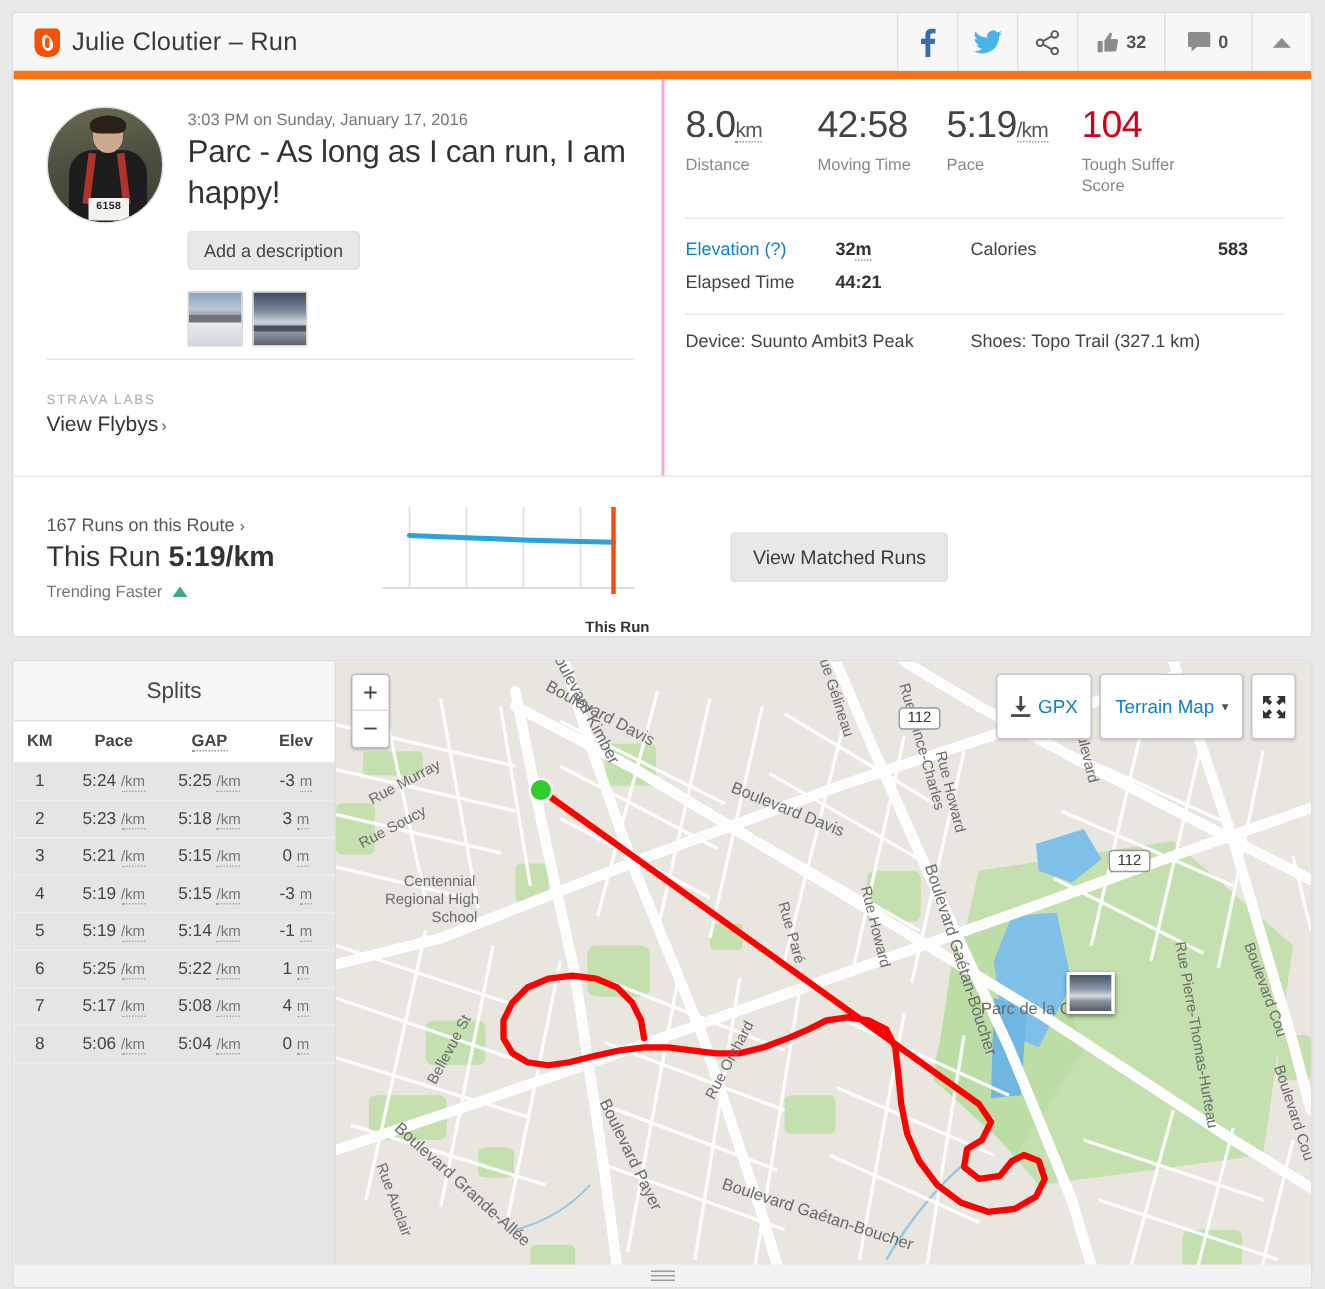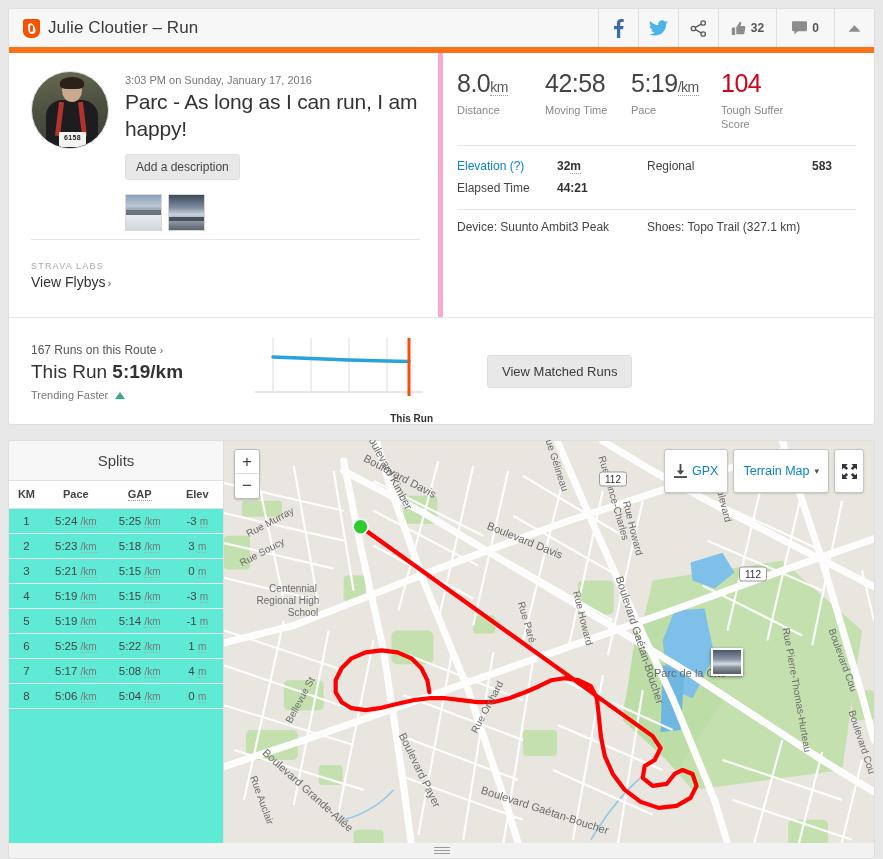--- a/index.html
+++ b/index.html
@@ -52,21 +52,21 @@
   .hdr-btn {
     width: 40px; border-left: 1px solid #e0e0e0;
     display: flex; align-items: center; justify-content: center;
     cursor: pointer; background: #f7f7f7;
   }
   .hdr-btn.wide { width: 58px; gap: 5px; }
   .hdr-count { font-size: 12px; color: #555; font-weight: 600; }
 
   
   .act-body { display: flex; height: 264px; }
-  .act-left { width: 434px; border-right: 5px solid #f9a8d4; padding: 18px 18px 0 22px; position: relative; }
+  .act-left { width: 434px; border-right: 2px solid #f9a8d4; padding: 18px 18px 0 22px; position: relative; }
   .act-right { flex: 1; padding: 16px 18px 0 14px; }
 
   .ath-row { display: flex; gap: 16px; }
   .avatar {
     width: 78px; height: 78px; border-radius: 50%; flex: 0 0 78px;
     overflow: hidden; border: 1px solid #ddd; position: relative;
     background: linear-gradient(170deg,#6a6a52 0%,#4c5140 45%,#3c3f33 100%);
   }
   .avatar .ph-head { position: absolute; left: 30px; top: 8px; width: 20px; height: 22px; background: #caa98e; border-radius: 45% 45% 50% 50%; }
   .avatar .ph-hair { position: absolute; left: 28px; top: 5px; width: 24px; height: 12px; background: #2b2118; border-radius: 50% 50% 30% 30%; }
@@ -132,21 +132,21 @@
     border-left: 5px solid transparent; border-right: 5px solid transparent; border-bottom: 7px solid #3aa88a; }
   .spark { width: 172px; height: 72px; position: relative; margin-left: 12px; }
   .matched-btn {
     margin-left: 62px; background: #e8e8e8; border: 1px solid #dedede; border-radius: 3px;
     padding: 8px 14px; font-size: 13px; color: #3a3a3a; cursor: pointer;
   }
   .spark-lbl { position: absolute; right: -8px; bottom: -16px; font-size: 10px; font-weight: 700; color: #333; }
 
   
   #map-card { position: absolute; left: 8px; top: 440px; width: 867px; height: 411px; display: flex; overflow: hidden; }
-  .splits-pane { width: 215px; border-right: 1px solid #ddd; background: #5eead4; }
+  .splits-pane { width: 215px; border-right: 1px solid #ddd; background: #e5e5e5; }
   .splits-title { height: 40px; display: flex; align-items: center; justify-content: center;
     font-size: 15px; color: #444; background: #f7f7f7; border-bottom: 1px solid #e2e2e2; }
   table.splits { width: 100%; border-collapse: collapse; }
   table.splits th {
     font-size: 11px; color: #444; font-weight: 700; padding: 7px 0 8px 0;
     border-bottom: 1px solid #e2e2e2; background: #fff;
   }
   table.splits td { font-size: 11.5px; color: #444; padding: 6px 0; border-bottom: 1px solid #ededed; text-align: center; }
   table.splits .c-km { width: 34px; }
   table.splits .c-pace { width: 62px; }
@@ -278,21 +278,21 @@
             <div class="bs-lbl">Tough Suffer Score</div>
           </div>
         </div>
 
         <div class="stats-rule"></div>
 
         <div class="min-stats">
           <div class="min-row">
             <div class="min-k link-blue">Elevation (?)</div>
             <div class="min-v"><span>32</span><span class="dot-u">m</span></div>
-            <div class="min-k2">Regional</div>
+            <div class="min-k2">Calories</div>
             <div class="min-v2">583</div>
           </div>
           <div class="min-row">
             <div class="min-k">Elapsed Time</div>
             <div class="min-v">44:21</div>
             <div class="min-k2"></div>
             <div class="min-v2"></div>
           </div>
         </div>
 

